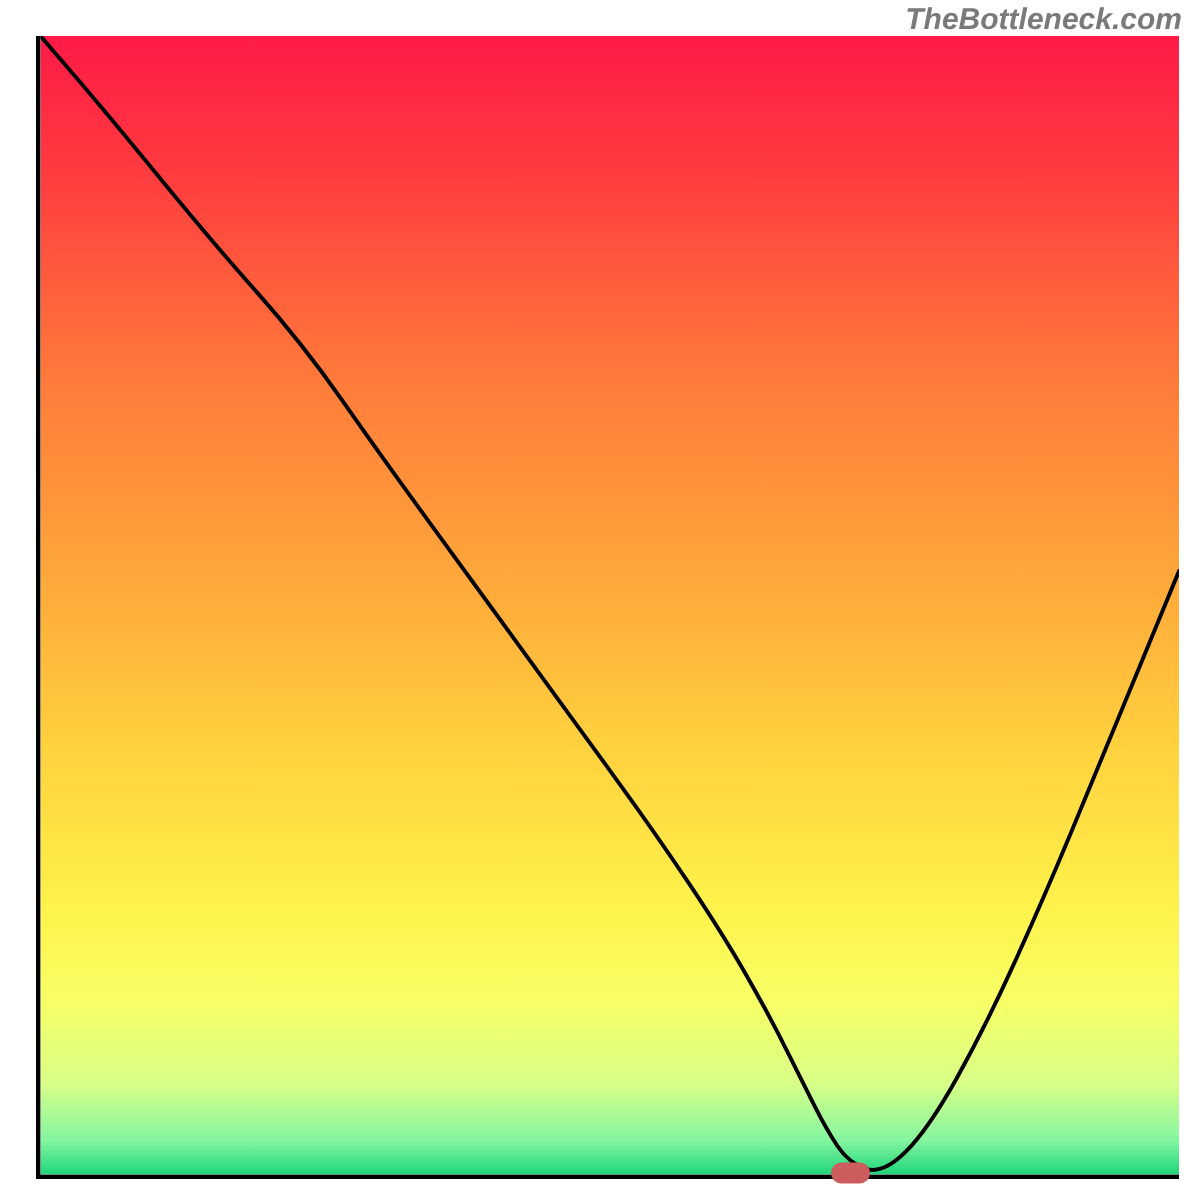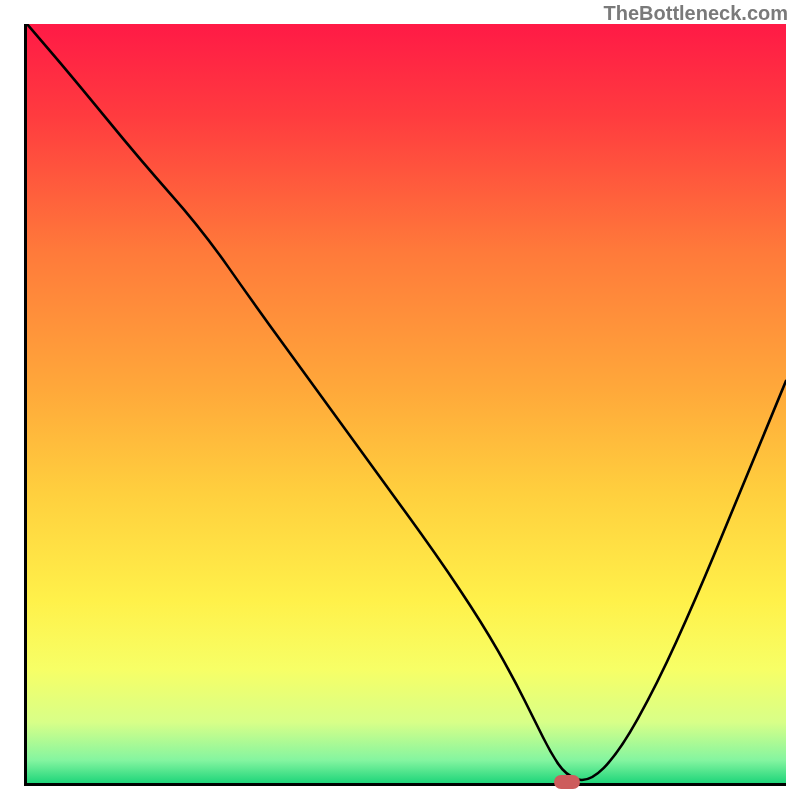--- a/index.html
+++ b/index.html
@@ -1,20 +1,21 @@
 <!DOCTYPE html>
 <html><head>
 <meta charset="utf-8">
 <style>
   * { margin: 0; padding: 0; box-sizing: border-box; }
   html, body { width: 800px; height: 800px; overflow: hidden; background: #fff; }
   .stage {
     position: relative;
     width: 800px;
     height: 800px;
+    font-style: italic;
   }
   .plot {
     position: absolute;
     left: 24px;
     top: 24px;
     width: 762px;
     height: 762px;
     border-left: 3px solid #000;
     border-bottom: 3px solid #000;
   }

